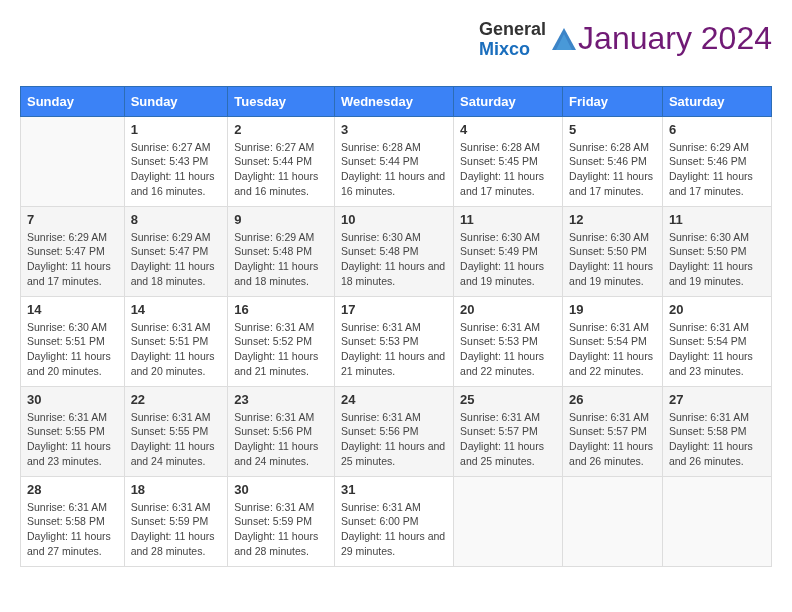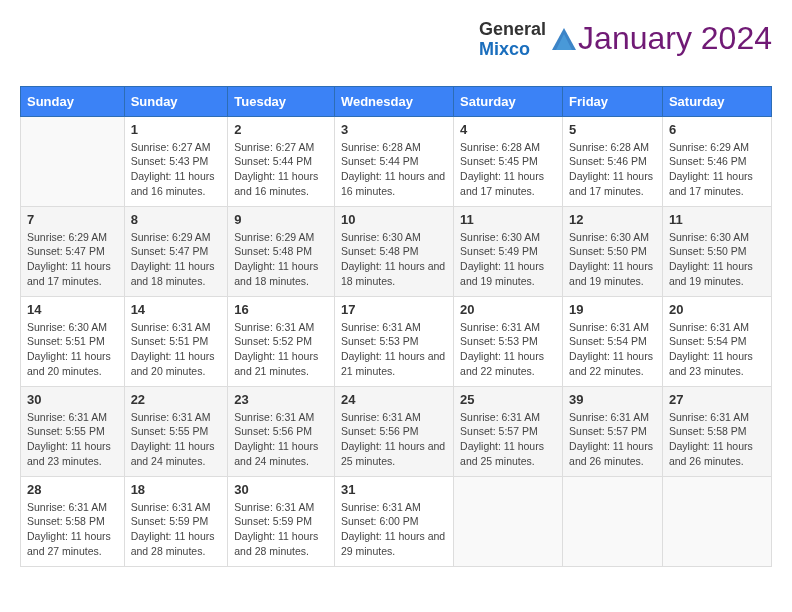--- a/index.html
+++ b/index.html
@@ -230,21 +230,21 @@
         </td>
         <td>
           <div class="day-num">24</div>
         <div class="day-detail">Sunrise: 6:31 AM<br>Sunset: 5:56 PM<br>Daylight: 11 hours and 25 minutes.</div>
         </td>
         <td>
           <div class="day-num">25</div>
         <div class="day-detail">Sunrise: 6:31 AM<br>Sunset: 5:57 PM<br>Daylight: 11 hours and 25 minutes.</div>
         </td>
         <td>
-          <div class="day-num">39</div>
+          <div class="day-num">26</div>
         <div class="day-detail">Sunrise: 6:31 AM<br>Sunset: 5:57 PM<br>Daylight: 11 hours and 26 minutes.</div>
         </td>
         <td>
           <div class="day-num">27</div>
         <div class="day-detail">Sunrise: 6:31 AM<br>Sunset: 5:58 PM<br>Daylight: 11 hours and 26 minutes.</div>
         </td>
       </tr>
       <tr>
         <td>
           <div class="day-num">28</div>

